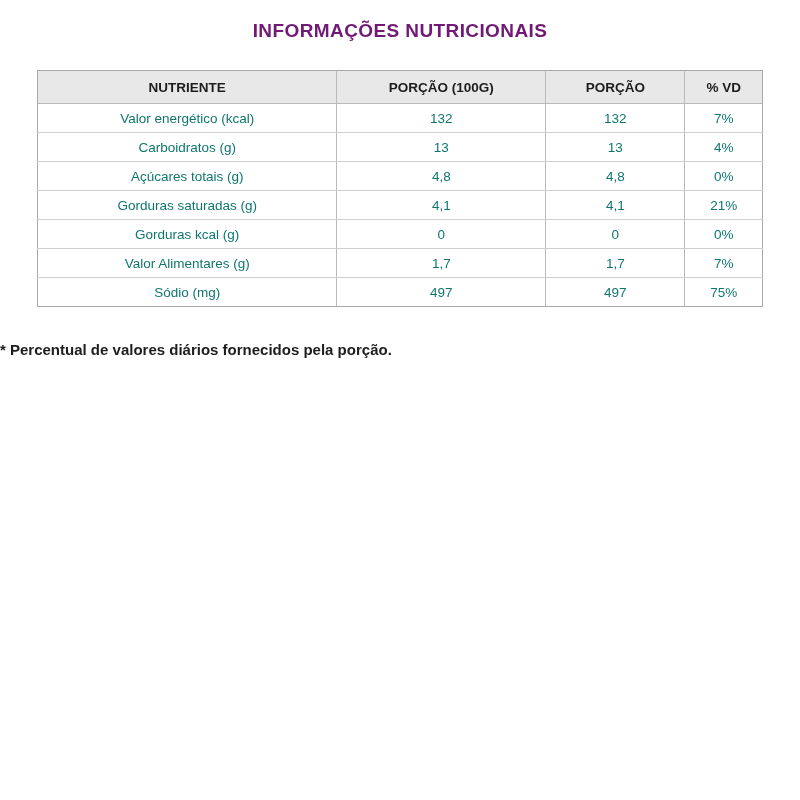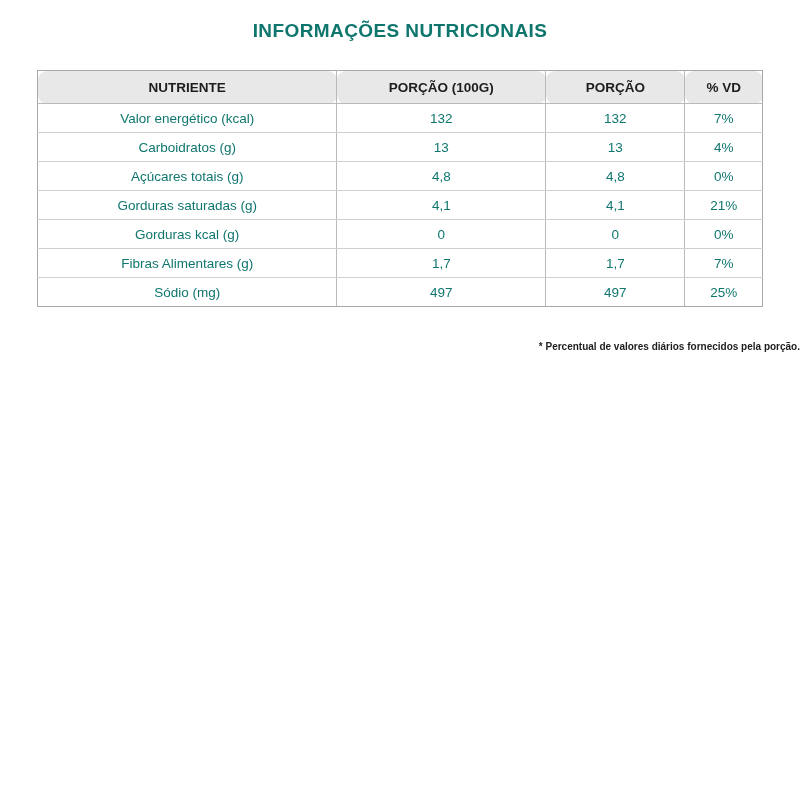--- a/index.html
+++ b/index.html
@@ -14,21 +14,21 @@
   .page {
     width: 800px;
     height: 800px;
     position: relative;
     overflow: hidden;
   }
   .title {
     margin: 0;
     padding-top: 20px;
     text-align: center;
-    color: #0f766e;
+    color: #701a75;
     font-size: 19px;
     font-weight: bold;
     letter-spacing: 0.4px;
   }
   table.nutrition {
     width: 726px;
     margin: 28px auto 0 auto;
     border-collapse: collapse;
     table-layout: fixed;
   }
@@ -54,29 +54,29 @@
     font-weight: 500;
     color: #0f766e;
     border-top-color: #cfcfcf;
     border-bottom-color: #cfcfcf;
   }
   table.nutrition tr td:first-child,
   table.nutrition tr th:first-child { border-left-color: #a8a8a8; }
   table.nutrition tr td:last-child,
   table.nutrition tr th:last-child { border-right-color: #a8a8a8; }
   table.nutrition tr:last-child td { border-bottom-color: #a8a8a8; }
-  table.nutrition tr:first-child th { border-top-color: #a8a8a8; border-radius: 9px; }
+  table.nutrition tr:first-child th { border-top-color: #a8a8a8; }
   col.c-nutrient { width: 41.3%; }
   col.c-portion100 { width: 28.8%; }
   col.c-portion { width: 19.2%; }
   col.c-vd { width: 10.7%; }
   .footnote {
     margin-top: 34px;
-    text-align: right;
-    font-size: 10px;
+    text-align: left;
+    font-size: 15px;
     font-weight: bold;
     color: #1d1d1d;
   }
 </style>
 </head>
 <body>
 
 <div class="page">
 
   <h1 class="title">INFORMAÇÕES NUTRICIONAIS</h1>
@@ -121,29 +121,29 @@
         <td>4,1</td>
         <td>21%</td>
       </tr>
       <tr>
         <td>Gorduras kcal (g)</td>
         <td>0</td>
         <td>0</td>
         <td>0%</td>
       </tr>
       <tr>
-        <td>Fibras Alimentares (g)</td>
+        <td>Valor Alimentares (g)</td>
         <td>1,7</td>
         <td>1,7</td>
         <td>7%</td>
       </tr>
       <tr>
         <td>Sódio (mg)</td>
         <td>497</td>
         <td>497</td>
-        <td>25%</td>
+        <td>75%</td>
       </tr>
     </tbody>
   </table>
 
   <div class="footnote">* Percentual de valores diários fornecidos pela porção.</div>
 
 </div>
 
 </body></html>

